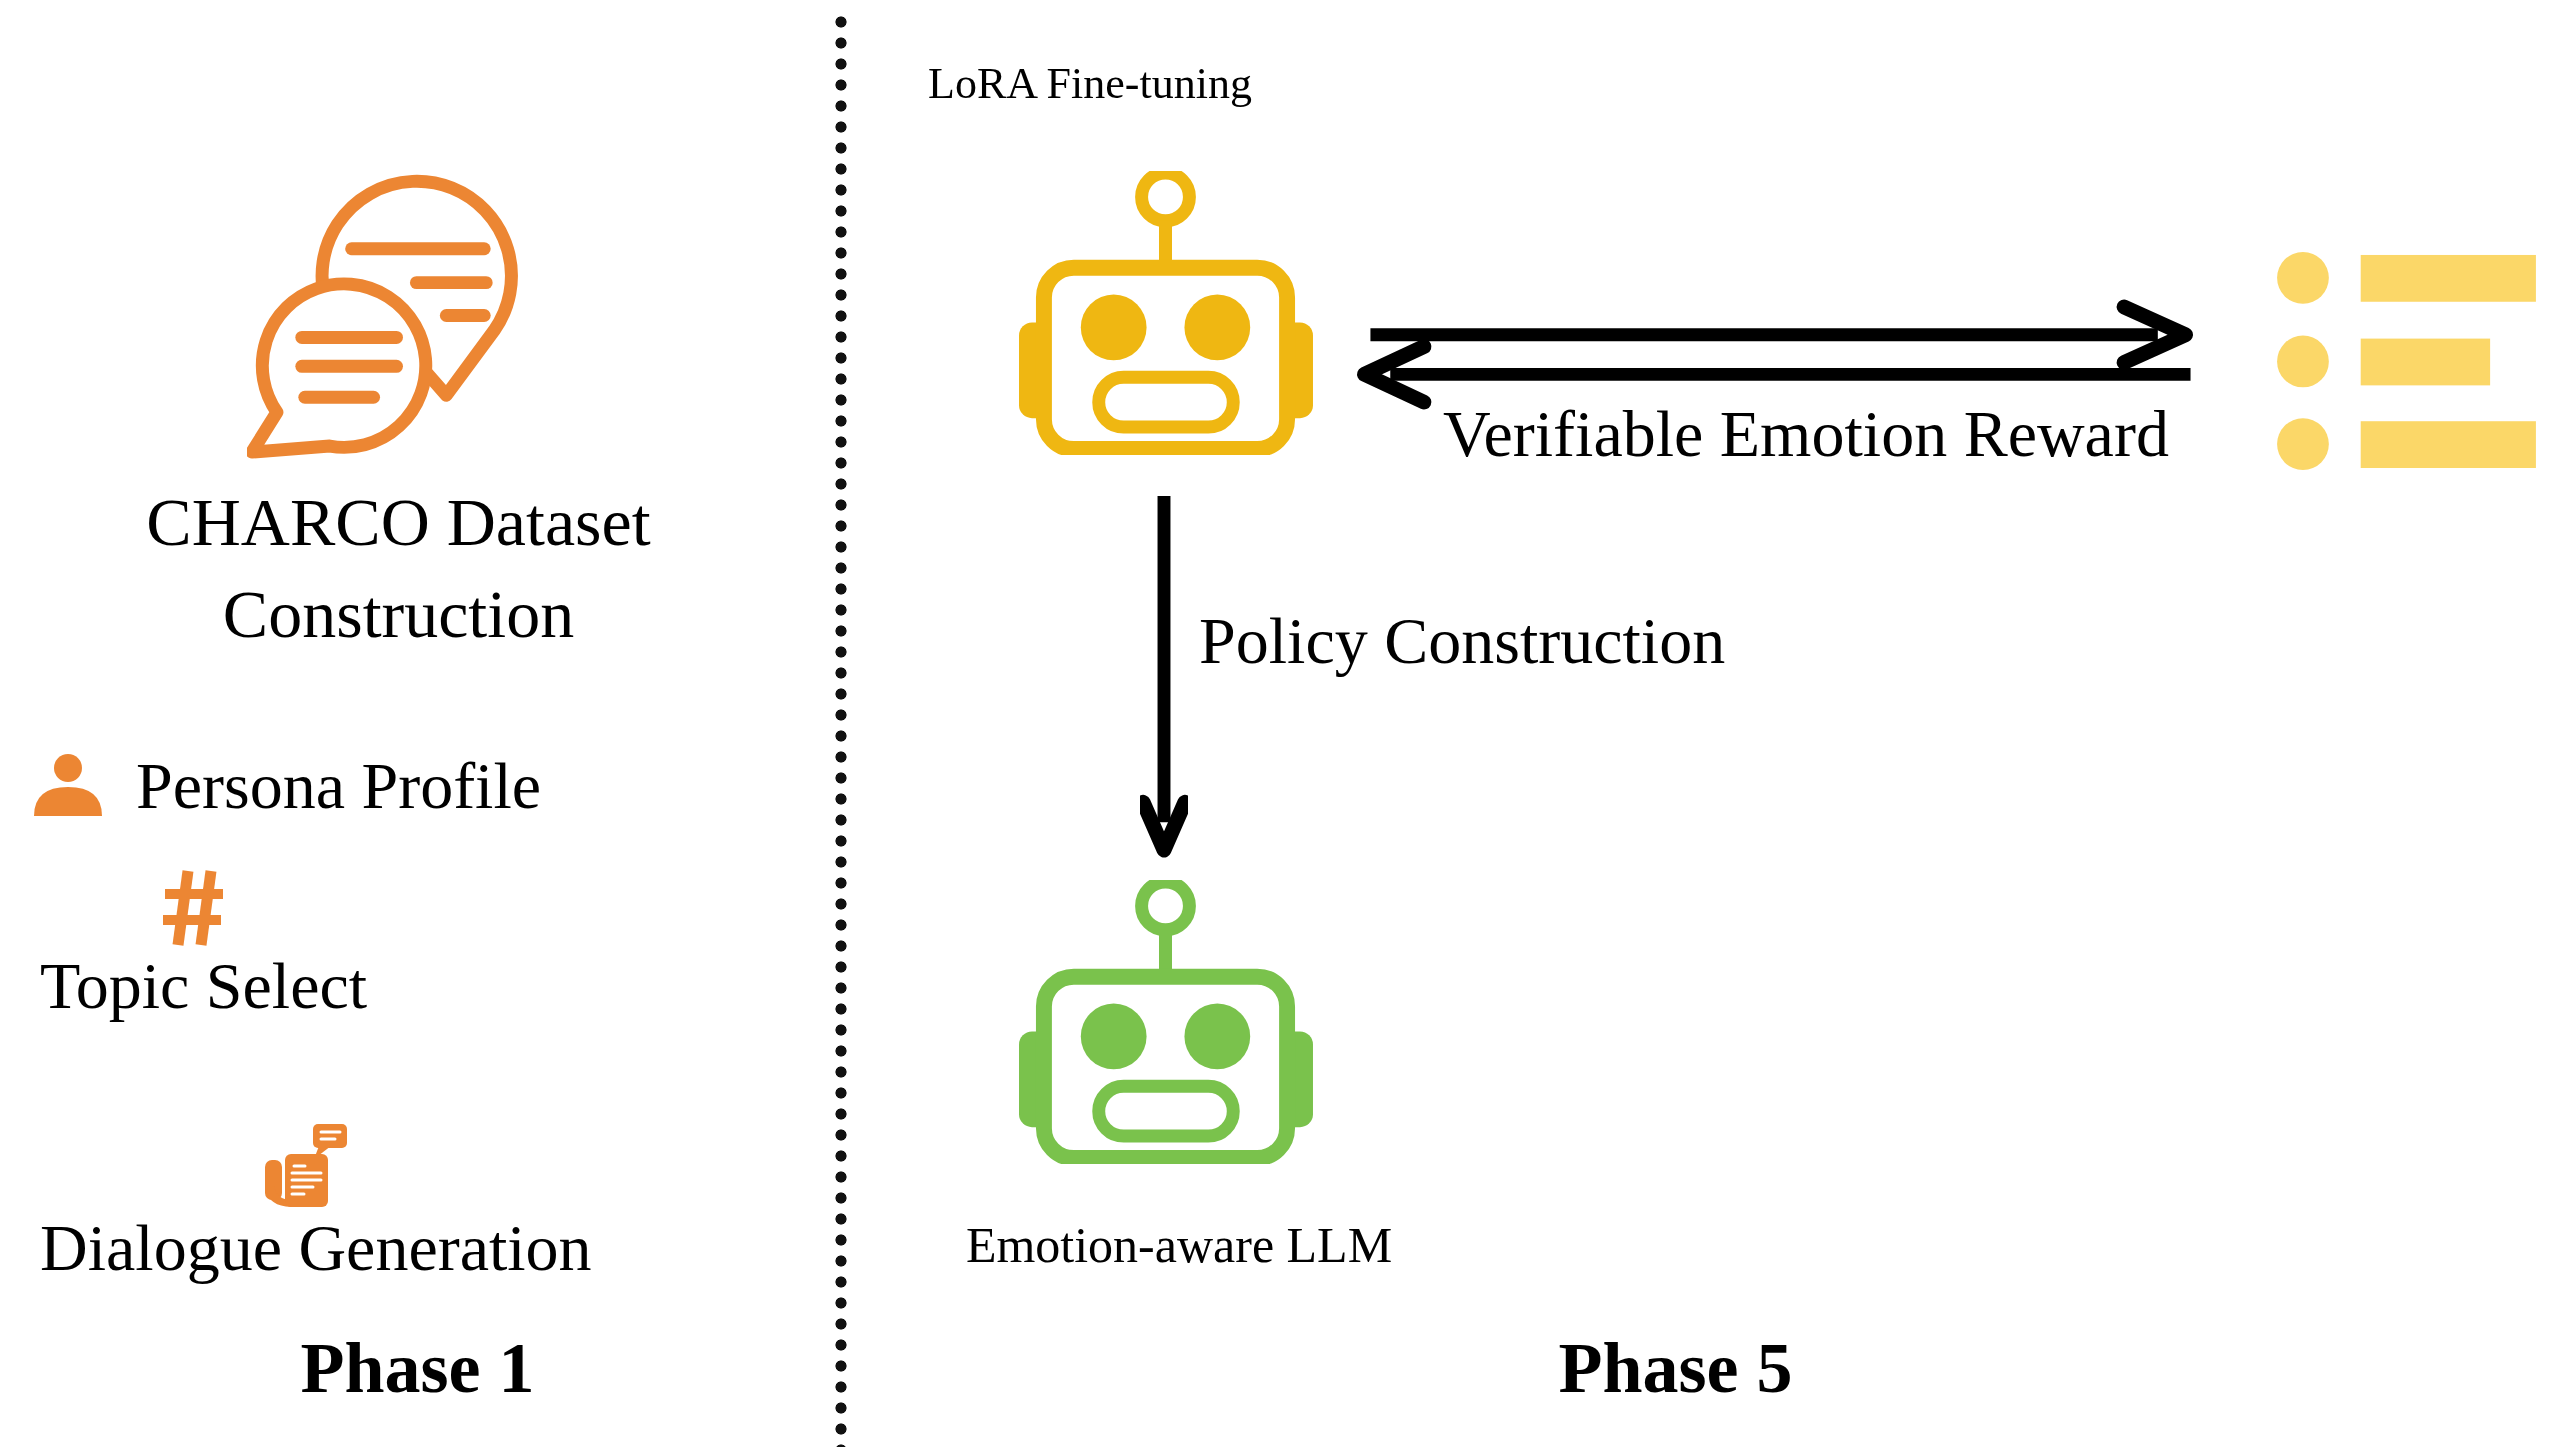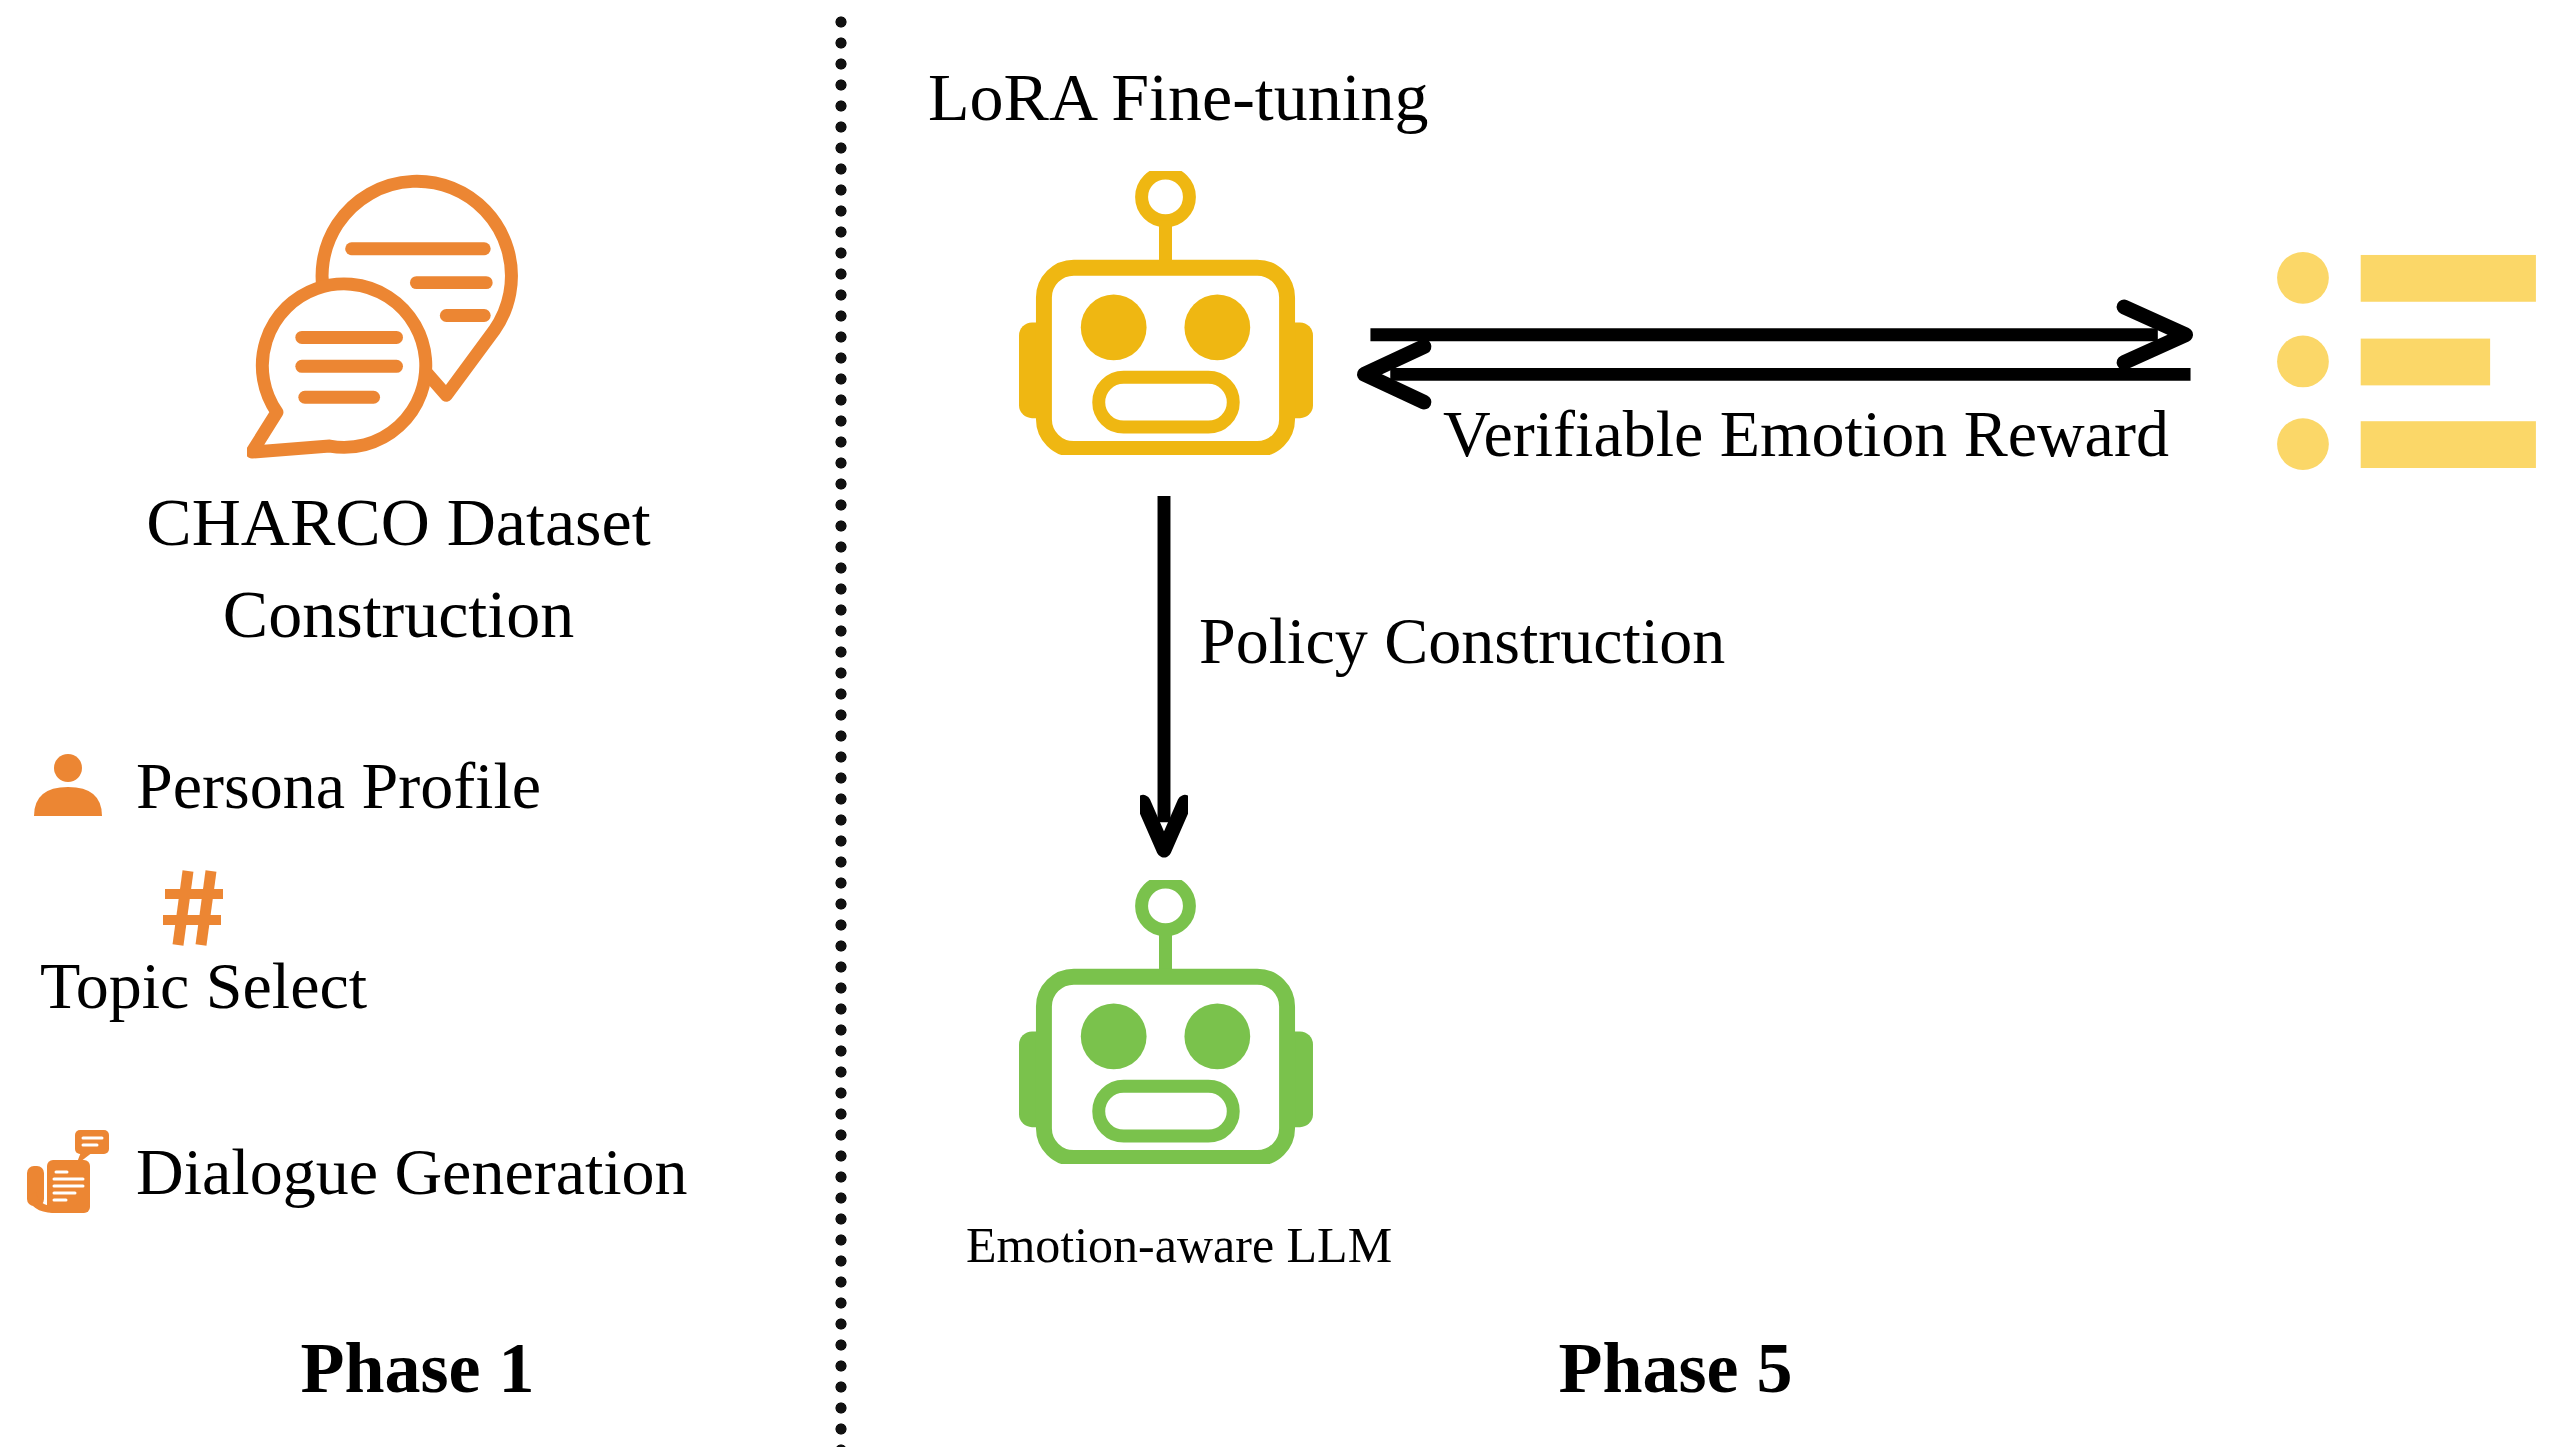--- a/index.html
+++ b/index.html
@@ -11,21 +11,21 @@
   .txt{white-space:nowrap;}
 
   
   .divider{
     left:835px;top:12px;width:12px;height:1435px;
     background-image:radial-gradient(circle at 6px 10px,#111 5.2px,rgba(0,0,0,0) 5.9px);
     background-size:12px 21px;background-repeat:repeat-y;
   }
 
   .title{left:50px;top:476px;width:697px;font-size:68px;line-height:92px;text-align:center;}
-  .lora-label{left:928px;top:58px;font-size:68px;}
+  .lora-label{left:928px;top:58px;font-size:44px;}
   .traj-label{left:1443px;top:237px;width:697px;font-size:66px;text-align:center;}
   .reward-label{left:1388px;top:396px;width:836px;font-size:66px;text-align:center;}
   .policy-label{left:1199px;top:603px;font-size:66px;}
   .emollm-label{left:930px;top:1216px;width:498px;font-size:50px;text-align:center;}
   .phase-label{font-size:72px;font-weight:bold;width:597px;text-align:center;top:1327px;}
   .phase1-label{left:119px;}
   .phase2-label{left:1377px;}
 
   .list-row{position:absolute;left:20px;display:flex;align-items:center;}
   .list-row .icon-box{width:96px;display:flex;justify-content:center;align-items:center;}
@@ -78,21 +78,21 @@
         <line x1="25" y1="3" x2="15" y2="77" stroke-width="11"></line>
         <line x1="48" y1="3" x2="38" y2="77" stroke-width="11"></line>
         <line x1="2" y1="26" x2="60" y2="26" stroke-width="10"></line>
         <line x1="0" y1="52" x2="58" y2="52" stroke-width="10"></line>
       </svg>
     </span>
     <span class="row-label">Topic Select</span>
   </div>
 
 
-  <div class="list-row" style="top:1122px;height:100px;">
+  <div class="list-row" style="top:1122px;height:100px;flex-direction:column;">
     <span class="icon-box">
       <svg width="86" height="88" viewBox="0 0 86 88">
         <g fill="var(--orange)">
           <rect x="50" y="2" width="34" height="24" rx="5"></rect>
           <path d="M 56 24 L 51 37 L 68 24 Z"></path>
           <rect x="2" y="38" width="17" height="40" rx="7"></rect>
           <path d="M 3 68 Q 6 84 28 85 L 34 85 L 34 78 Q 14 80 11 64 Z"></path>
           <rect x="22" y="32" width="43" height="53" rx="6"></rect>
         </g>
         <g stroke="#ffffff" stroke-width="3" stroke-linecap="round">

